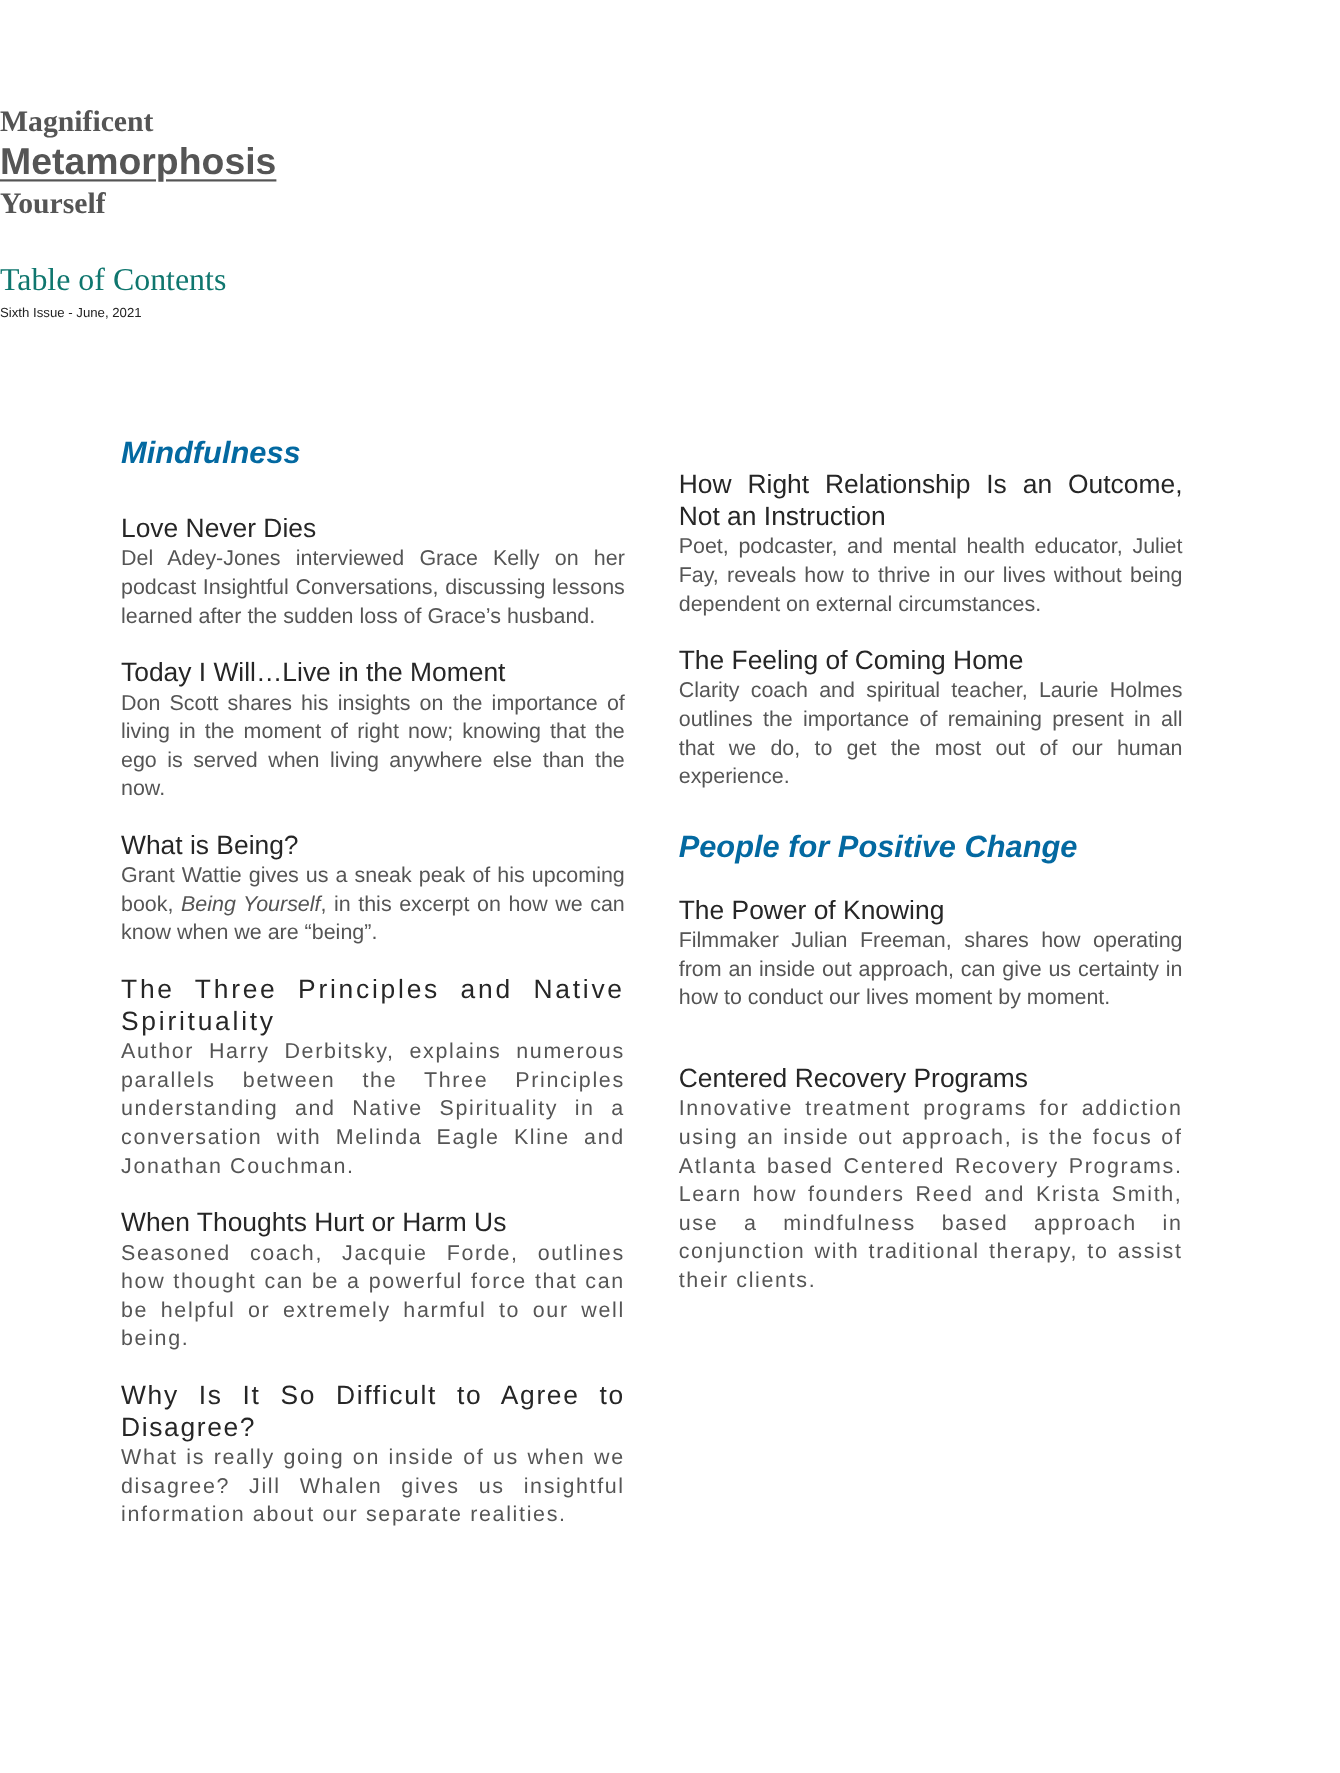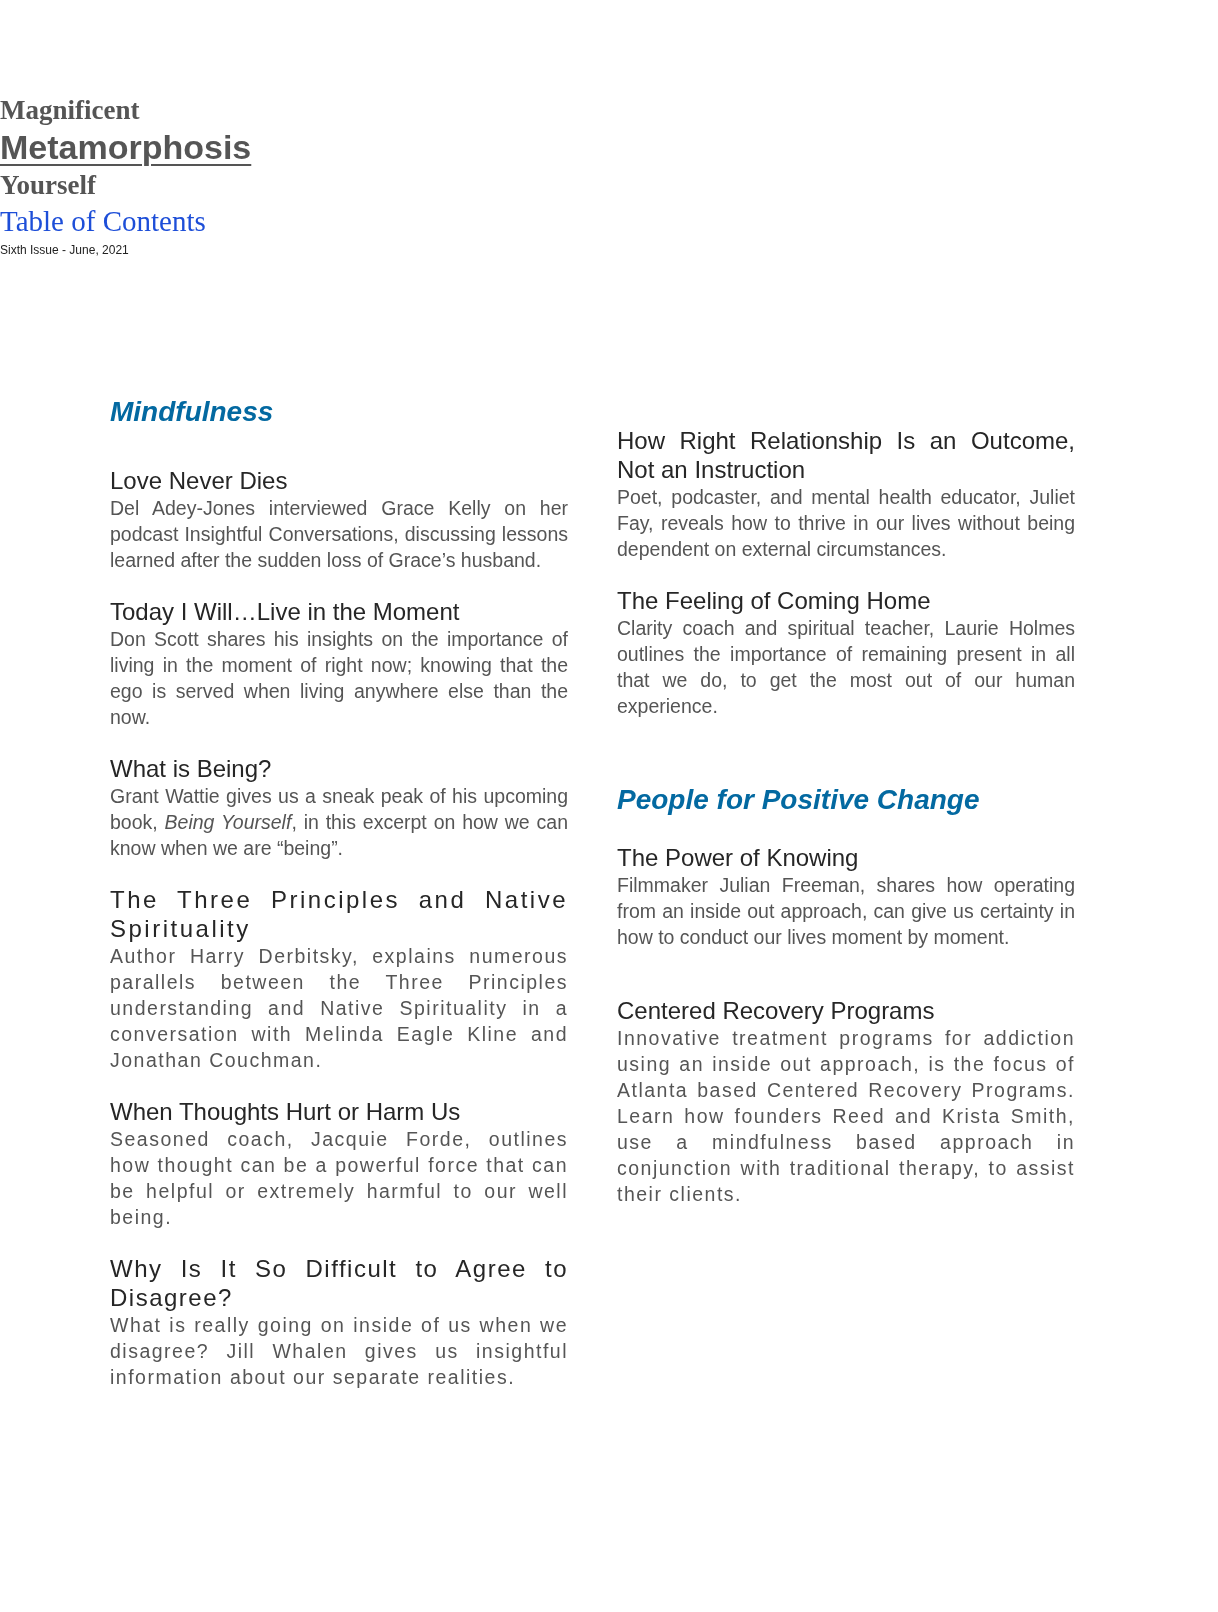--- a/index.html
+++ b/index.html
@@ -1,21 +1,21 @@
 <!DOCTYPE html>
 <html><head>
 <meta charset="utf-8">
 <style>
   html, body { margin: 0; padding: 0; background: #ffffff; }
   body { width: 1218px; height: 1612px; position: relative; overflow: hidden; }
   .masthead { position: absolute; left: 0; top: 92px; width: 1184px; text-align: left; color: #555555; font-family: "DejaVu Serif", "Liberation Serif", serif; }
   .mh-line1 { font-family: "Liberation Serif", serif; font-weight: bold; font-size: 27px; line-height: 36px; }
   .mh-line2 { font-family: Liberation Sans, sans-serif; font-weight: bold; font-size: 34px; line-height: 38px; text-decoration: underline; text-decoration-thickness: 2px; text-underline-offset: 5px; }
   .mh-line3 { font-family: "Liberation Serif", serif; font-weight: bold; font-size: 27px; line-height: 38px; }
-  .toc-title { font-family: "Liberation Serif", serif; font-size: 29px; color: #1d4ed8; line-height: 34px; }
+  .toc-title { font-family: "Liberation Serif", serif; font-size: 29px; color: #0f766e; margin-top: 34px; line-height: 34px; }
   .toc-sub { font-family: Liberation Sans, sans-serif; font-size: 12px; color: #222222; line-height: 24px; }
 
   .col { position: absolute; width: 458px; font-family: "Liberation Sans", sans-serif; }
   .col-left { left: 110px; top: 393px; }
   .col-right { left: 617px; top: 426px; }
 
   .section-head { color: #0369a1; font-style: italic; font-size: 28px; line-height: 38px; margin: 0; }
   .entry { margin: 0; }
   .entry-title { color: #262626; font-size: 24px; line-height: 29px; text-align: justify; text-align-last: left; }
   .entry-desc { color: #555555; font-size: 19.5px; line-height: 26px; text-align: justify; }
@@ -72,21 +72,21 @@
   <div class="entry">
     <div class="entry-title">How Right Relationship Is an Outcome, Not an Instruction</div>
     <div class="entry-desc">Poet, podcaster, and mental health educator, Juliet Fay, reveals how to thrive in our lives without being dependent on external circumstances.</div>
   </div>
 
   <div class="entry" style="margin-top:24px">
     <div class="entry-title">The Feeling of Coming Home</div>
     <div class="entry-desc">Clarity coach and spiritual teacher, Laurie Holmes outlines the importance of remaining present in all that we do, to get the most out of our human experience.</div>
   </div>
 
-  <h2 class="section-head" style="margin-top:62px">People for Positive Change</h2>
+  <h2 class="section-head" style="margin-top:32px">People for Positive Change</h2>
 
   <div class="entry" style="margin-top:24px">
     <div class="entry-title">The Power of Knowing</div>
     <div class="entry-desc">Filmmaker Julian Freeman, shares how operating from an inside out approach, can give us certainty in how to conduct our lives moment by moment.</div>
   </div>
 
   <div class="entry" style="margin-top:46px">
     <div class="entry-title">Centered Recovery Programs</div>
     <div class="entry-desc wide2">Innovative treatment programs for addiction using an inside out approach, is the focus of Atlanta based Centered Recovery Programs. Learn how founders Reed and Krista Smith, use a mindfulness based approach in conjunction with traditional therapy, to assist their clients.</div>
   </div>

